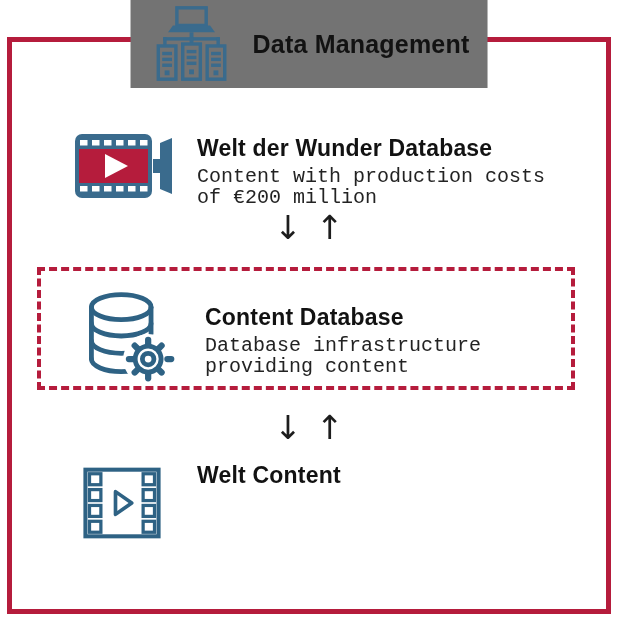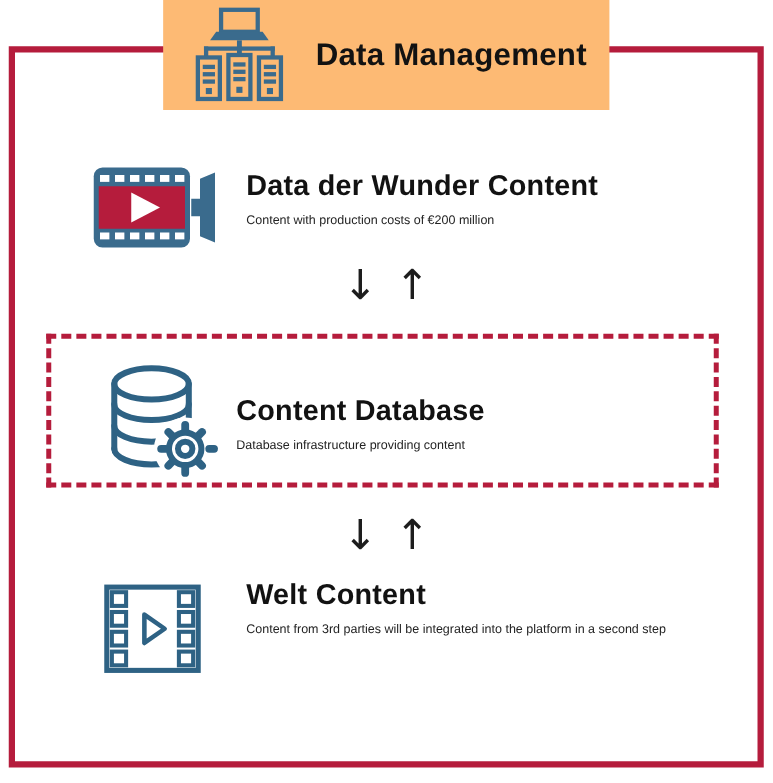--- a/index.html
+++ b/index.html
@@ -7,30 +7,30 @@
     position:relative;width:618px;height:626px;background:#ffffff;overflow:hidden;
     font-family:"Liberation Sans", sans-serif;color:#1a1a1a;
   }
   .outer-border{
     position:absolute;left:7px;top:37px;width:604px;height:577px;
     border:5px solid #b51c3c;box-sizing:border-box;
   }
   .header{
     position:absolute;top:0;left:50%;transform:translateX(-50%);
     height:88px;display:flex;align-items:center;gap:18px;
-    background:#fdba74;padding:0 18px;z-index:2;
+    background:#737373;padding:0 18px;z-index:2;
   }
   .header-title{
     font-size:25px;font-weight:700;color:#121212;letter-spacing:0.2px;white-space:nowrap;
   }
   .row-title{
     font-size:23px;font-weight:700;color:#121212;line-height:28px;letter-spacing:0.2px;white-space:nowrap;
   }
   .row-sub{
-    font-size:10px;font-weight:400;color:#232323;line-height:21px;margin-top:4px;max-width:352px;
+    font-size:20px;font-weight:400;color:#232323;line-height:21px;margin-top:4px;max-width:352px;font-family:Liberation Mono, monospace;
   }
   .abs{position:absolute;}
   .arrows{
     position:absolute;left:0;width:618px;text-align:center;
     font-family:"DejaVu Sans", sans-serif;font-size:33px;color:#1d1d1d;line-height:40px;
   }
   .arrows .gap{display:inline-block;width:14px;}
   .dashed-box{
     position:absolute;left:37px;top:267px;width:538px;height:123px;
     border:4px dashed #b51c3c;box-sizing:border-box;
@@ -96,21 +96,21 @@
           <rect x="42" y="55" width="7.5" height="5.5"></rect>
           <rect x="54" y="55" width="7.5" height="5.5"></rect>
           <rect x="66" y="55" width="7.5" height="5.5"></rect>
       </g>
       <rect x="5" y="18" width="69" height="34" fill="#b51c3c"></rect>
       <path d="M31 23 L54 35 L31 47 Z" fill="#ffffff"></path>
       <path d="M79 28 h7 v-16 l12 -5 v56 l-12 -5 v-16 h-7 z" fill="#3a6b8d"></path>
     </svg>
   </div>
   <div class="abs" style="left:197px;top:134px;">
-    <div class="row-title">Data der Wunder Content</div>
+    <div class="row-title">Welt der Wunder Database</div>
     <div class="row-sub">Content with production costs of €200 million</div>
   </div>
 
   <div class="arrows" style="top:208px;">
     <span>↓</span><span class="gap"></span><span>↑</span>
   </div>
 
   <div class="dashed-box">
     <div class="abs" style="left:36px;top:15px;">
       <svg width="100" height="100" viewBox="0 0 104 104">
@@ -130,21 +130,21 @@
             <path d="M94 76 h4"></path>
           <path d="M60 62 l3 3"></path>
             <path d="M85 87 l3 3"></path>
           <path d="M88 62 l-3 3"></path>
             <path d="M63 87 l-3 3"></path>
         </g>
         <circle cx="74" cy="76" r="13.5" fill="#ffffff" stroke="#2e6284" stroke-width="5"></circle>
         <circle cx="74" cy="76" r="6" fill="none" stroke="#2e6284" stroke-width="5"></circle>
       </svg>
     </div>
-    <div class="abs" style="left:148px;top:32px;margin-top:11px;">
+    <div class="abs" style="left:164px;top:32px;">
       <div class="row-title">Content Database</div>
       <div class="row-sub">Database infrastructure providing content</div>
     </div>
   </div>
 
   <div class="arrows" style="top:408px;">
     <span>↓</span><span class="gap"></span><span>↑</span>
   </div>
 
   <div class="abs" style="left:83px;top:467px;">
@@ -160,16 +160,15 @@
         <rect x="74" y="8" width="14" height="13.5"></rect>
           <rect x="74" y="27.5" width="14" height="13.5"></rect>
           <rect x="74" y="47" width="14" height="13.5"></rect>
           <rect x="74" y="66.5" width="14" height="13.5"></rect>
       </g>
       <path d="M40 30 L60 44 L40 58 Z" fill="none" stroke="#2e6284" stroke-width="4.5" stroke-linejoin="round"></path>
     </svg>
   </div>
   <div class="abs" style="left:197px;top:461px;">
     <div class="row-title">Welt Content</div>
-    <div class="row-sub">Content from 3rd parties will be integrated into the platform in a second step</div>
   </div>
 
 </div>
 
 </body></html>

